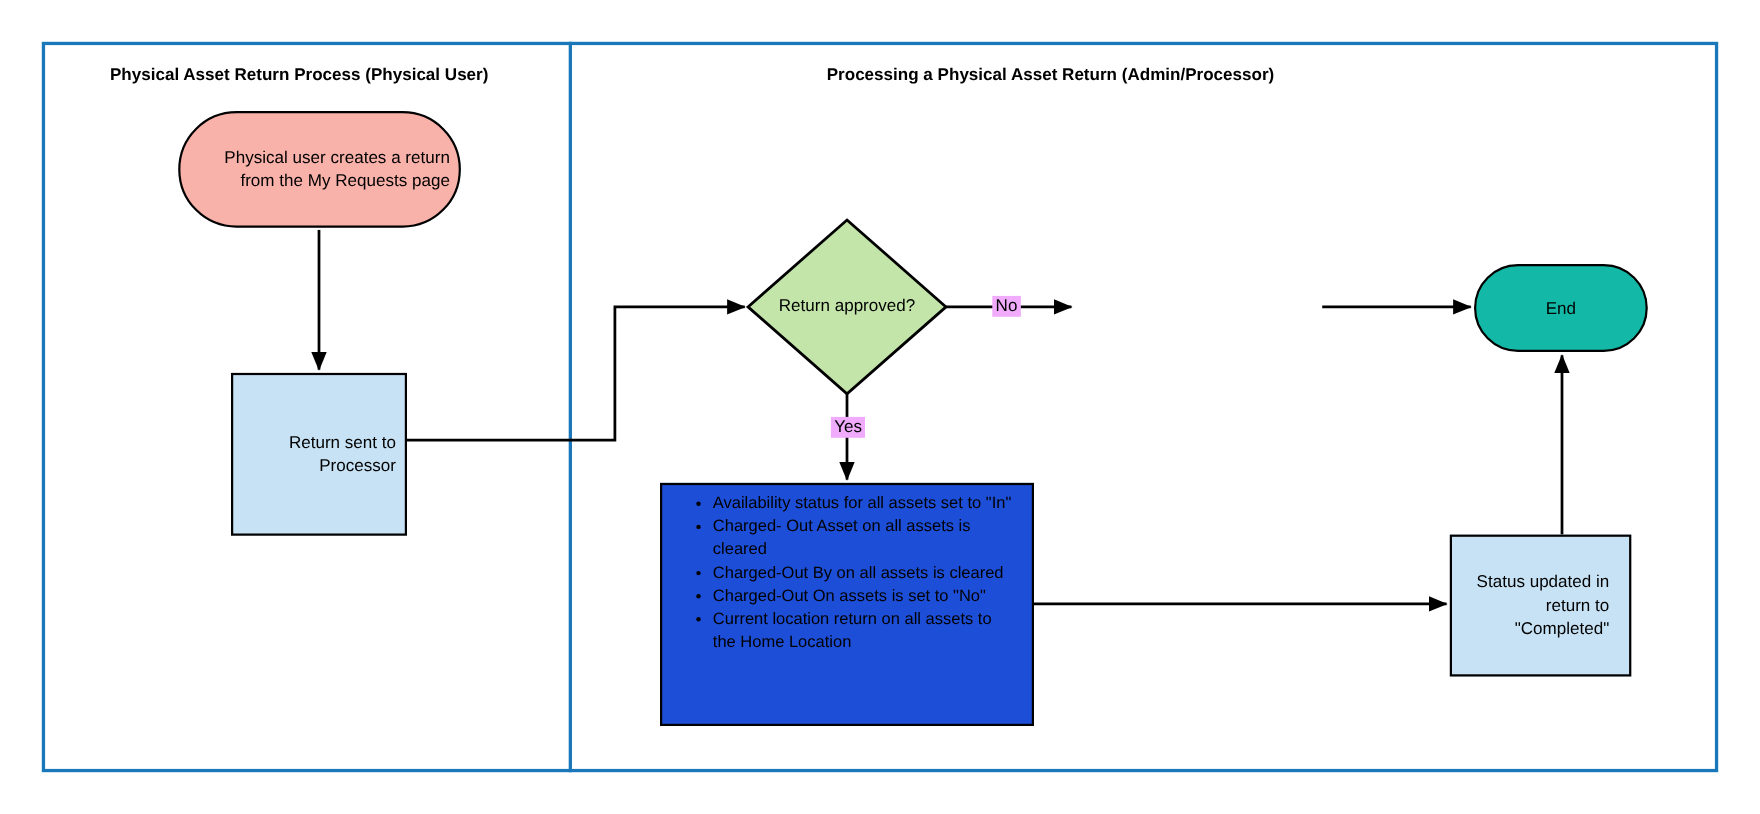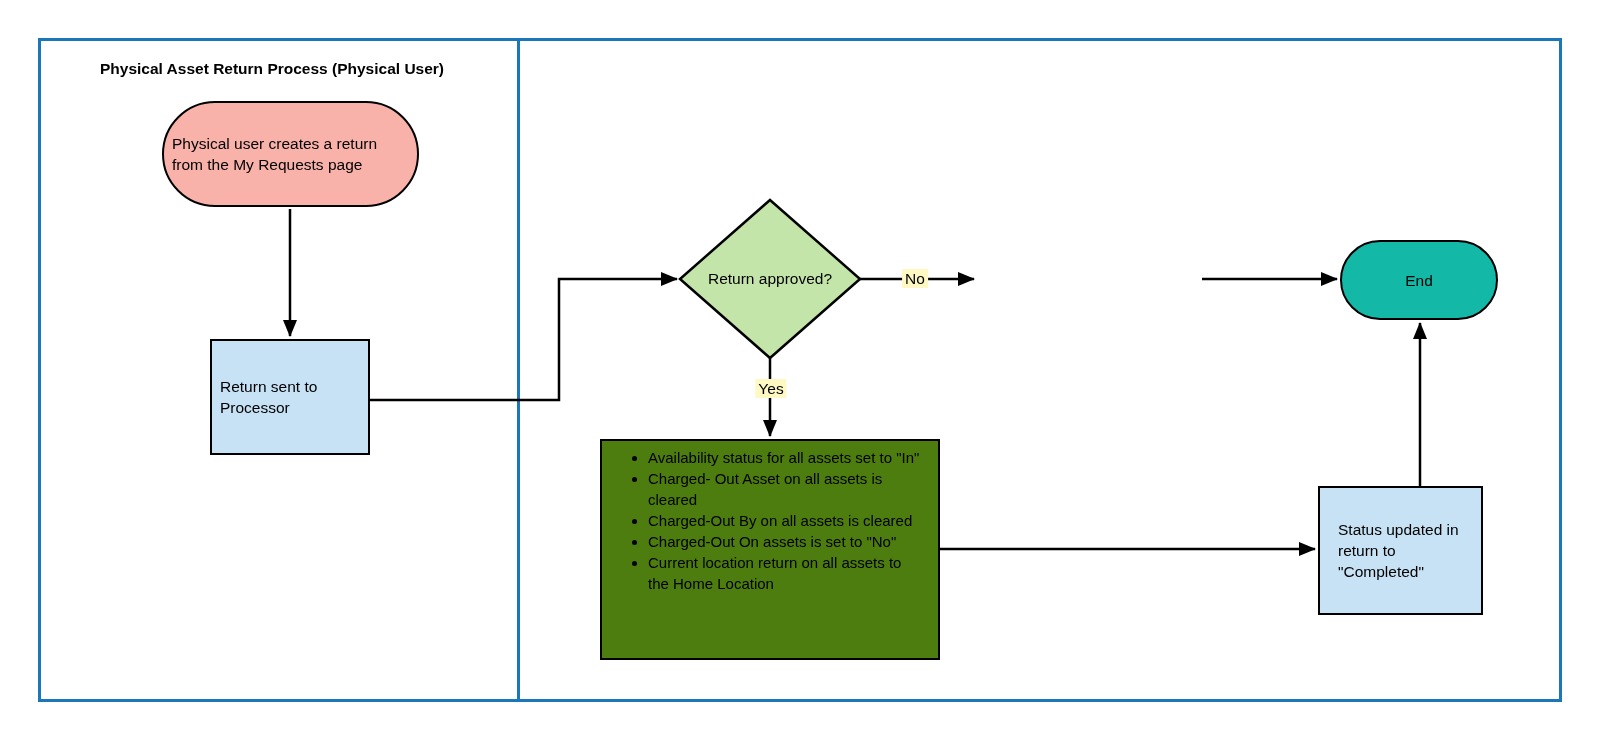--- a/index.html
+++ b/index.html
@@ -17,56 +17,57 @@
   .lane-title{
     position:absolute;top:60px;transform:translateX(-50%);
     font-size:15.5px;font-weight:bold;white-space:nowrap;z-index:2;
   }
   .lane-title.left{left:272px;}
   .lane-title.right{left:955px;}
   svg.wires{position:absolute;left:0;top:0;z-index:1;}
   .edge{stroke:#000;stroke-width:2.5;fill:none;}
   .node{
     position:absolute;box-sizing:border-box;border:2px solid #000;
-    display:flex;align-items:center;justify-content:center;text-align:left;
+    display:flex;align-items:center;justify-content:center;text-align:right;
     font-size:15.5px;line-height:21px;z-index:2;padding:0 8px;
   }
   .node.start{left:162px;top:101px;width:257px;height:106px;border-radius:54px;}
-  .node.return-sent{left:210px;top:339px;width:160px;height:116px;}
+  .node.return-sent{left:210px;top:339px;width:160px;height:148px;}
   .node.add-rejection{left:977px;top:209px;width:225px;height:141px;}
   .node.end{left:1340px;top:240px;width:158px;height:80px;border-radius:40px;}
   .node.status{left:1318px;top:486px;width:165px;height:129px;padding:0 18px;}
   .node.actions{
     left:600px;top:439px;width:340px;height:221px;
     display:block;text-align:left;padding:0;
   }
   .node.actions ul{
     margin:0;padding:6px 14px 0 46px;font-size:15px;line-height:21px;
   }
   .node.actions li{margin:0;padding:0;}
   .diamond-label{
     position:absolute;left:690px;top:269px;width:160px;text-align:center;
     font-size:15.5px;line-height:20px;z-index:2;
   }
   .edge-label{
-    position:absolute;transform:translateX(-50%);background:#fef9c3;
+    position:absolute;transform:translateX(-50%);background:#f0abfc;
     padding:0 3px;font-size:15.5px;line-height:19px;z-index:3;
   }
   .edge-label.no{left:915px;top:269px;}
   .edge-label.yes{left:771px;top:379px;}
 </style>
 </head>
 <body>
 
 <div class="canvas">
 
   <div class="lane-frame" style="border-color: rgb(26, 120, 186);"></div>
   <div class="lane-divider" style="background-color: rgb(26, 120, 186);"></div>
 
   <div class="lane-title left">Physical Asset Return Process (Physical User)</div>
+  <div class="lane-title right">Processing a Physical Asset Return (Admin/Processor)</div>
 
   <svg class="wires" width="1600" height="740" viewBox="0 0 1600 740">
     <defs>
       <marker id="arrow" markerUnits="userSpaceOnUse" markerWidth="18" markerHeight="16" refX="16" refY="7" orient="auto">
         <path d="M0,0 L17,7 L0,14 Z" fill="#000"></path>
       </marker>
     </defs>
     <path class="edge" d="M290,209 L290,336" marker-end="url(#arrow)"></path>
     <path class="edge" d="M370,400 L559,400 L559,279 L677,279" marker-end="url(#arrow)"></path>
     <path class="edge" d="M860,279 L974,279" marker-end="url(#arrow)"></path>
@@ -85,21 +86,21 @@
     <span>Return sent to Processor</span>
   </div>
 
   <div class="diamond-label">Return approved?</div>
 
 
   <div class="node end" style="background-color: #14b8a6;">
     <span>End</span>
   </div>
 
-  <div class="node actions" style="background-color: #4d7c0f;">
+  <div class="node actions" style="background-color: #1d4ed8;">
     <ul>
       <li>Availability status for all assets set to "In"</li>
       <li>Charged- Out Asset on all assets is cleared</li>
       <li>Charged-Out By on all assets is cleared</li>
       <li>Charged-Out On assets  is set to "No"</li>
       <li>Current location return on all assets to the Home Location</li>
     </ul>
   </div>
 
   <div class="node status" style="background-color: rgb(198, 226, 244);">

